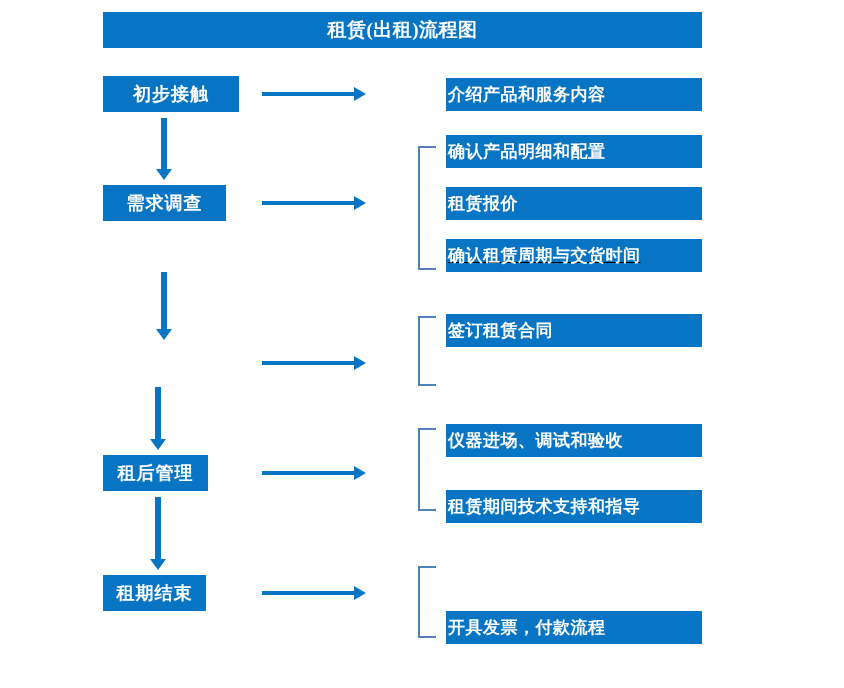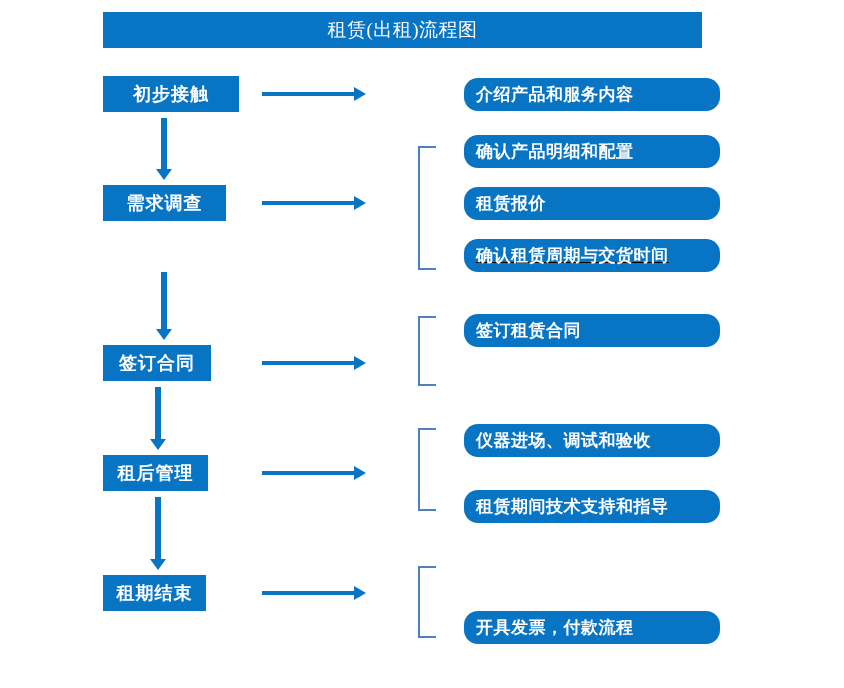--- a/index.html
+++ b/index.html
@@ -24,21 +24,21 @@
     width: 599px;
     height: 36px;
     background: #0874C4;
     display: flex;
     align-items: center;
     justify-content: center;
   }
   .title-banner .title-text {
     color: #ffffff;
     font-size: 19px;
-    font-weight: normal;
+    font-weight: bold;
     letter-spacing: 0.5px;
   }
 
   
   .flow-box {
     position: absolute;
     background: #0874C4;
     display: flex;
     align-items: center;
     box-sizing: border-box;
@@ -54,26 +54,25 @@
     height: 36px;
     justify-content: center;
   }
   .stage-box .box-text {
     font-size: 18px;
     letter-spacing: 1px;
   }
 
   
   .detail-box {
-    left: 464px;
+    left: 446px;
     width: 256px;
     height: 33px;
     justify-content: flex-start;
-    padding-left: 12px;
-    border-radius: 14px;
+    padding-left: 2px;
   }
   .detail-box .box-text {
     font-size: 17px;
     letter-spacing: 0.5px;
   }
 
   
   .h-arrow {
     position: absolute;
     height: 16px;
@@ -137,23 +136,20 @@
   </div>
 
   <div class="flow-box stage-box" style="left:103px; top:76px; width:136px;">
     <span class="box-text">初步接触</span>
   </div>
 
   <div class="flow-box stage-box" style="left:103px; top:185px; width:123px;">
     <span class="box-text">需求调查</span>
   </div>
 
-  <div class="flow-box stage-box" style="left:103px; top:345px; width:108px;">
-    <span class="box-text">签订合同</span>
-  </div>
 
   <div class="flow-box stage-box" style="left:103px; top:455px; width:105px;">
     <span class="box-text">租后管理</span>
   </div>
 
   <div class="flow-box stage-box" style="left:103px; top:575px; width:103px;">
     <span class="box-text">租期结束</span>
   </div>
 
   <div class="v-arrow" style="left:156px; top:118px; height:62px;">

